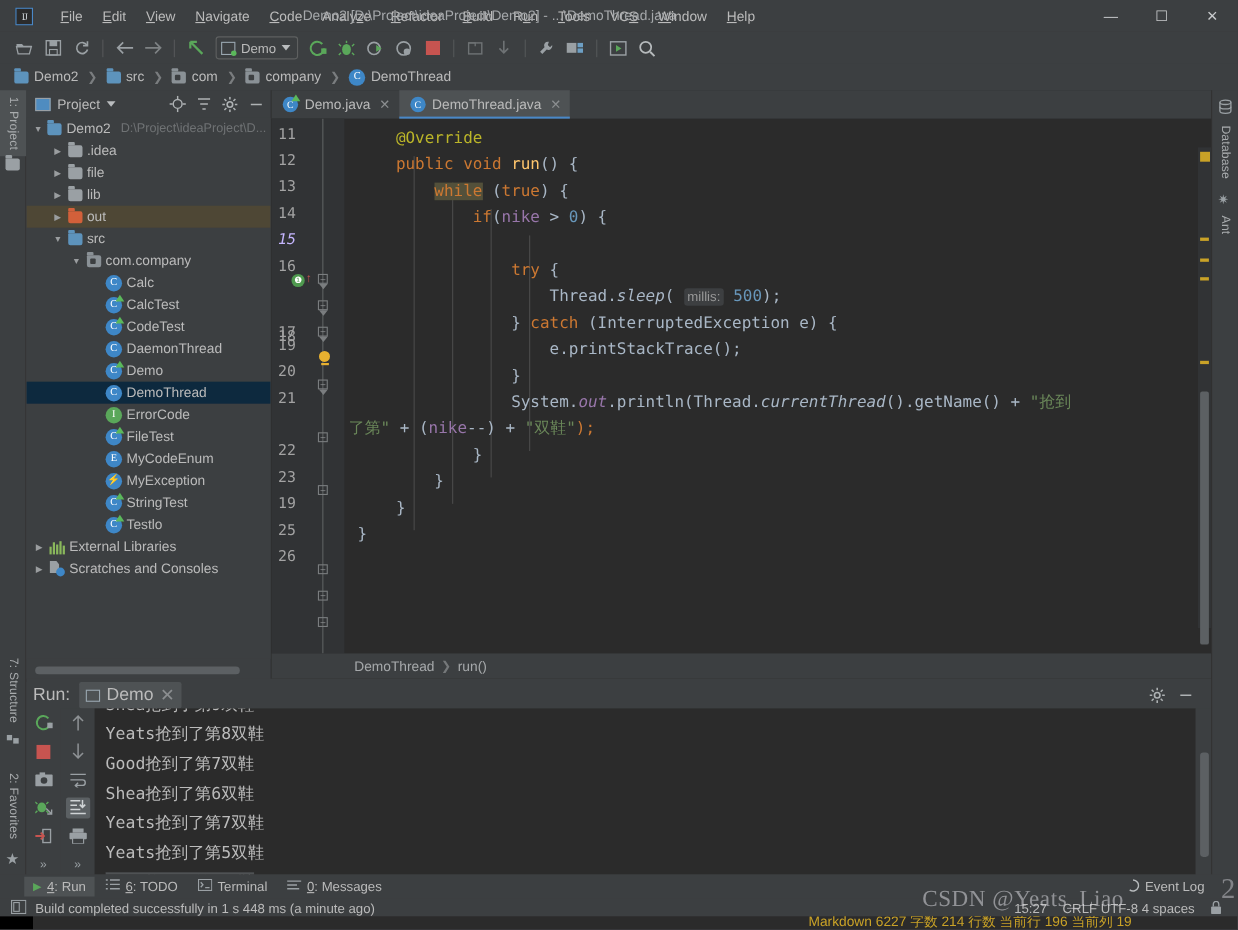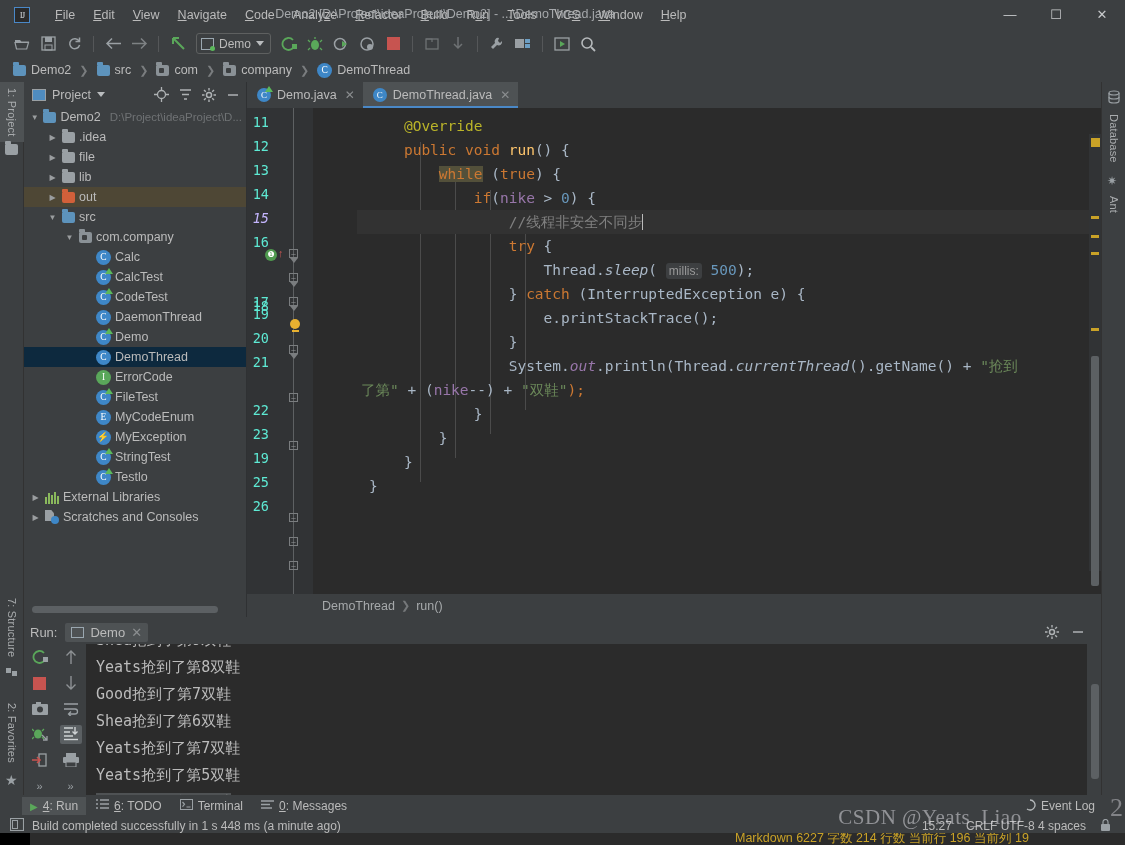--- a/index.html
+++ b/index.html
@@ -136,40 +136,40 @@
   .tab.active { background: #4e5254; }
   .tab.active:after { content:''; position:absolute; left:0; right:0; bottom:0; height:2px; background:#4a88c7; }
   .tab .x { color: #8b8e90; font-size: 12px; margin-left: 2px; }
   .tabicon { width: 14px; height: 14px; border-radius: 50%; background: #3e87c7; color: #fff; font-size: 9px;
              line-height: 14px; text-align: center; font-family: "Liberation Serif", serif; position: relative; flex: none; }
   .tabicon.run:after { content:''; position:absolute; right:-2px; top:-2px; width:0;height:0;
     border-left:4px solid transparent;border-right:4px solid transparent;border-bottom:6px solid #5bb85b; }
 
   .codearea { position: absolute; top: 26px; left: 0; right: 0; bottom: 23px; background: #2b2b2b; display: flex; }
   .gutter { width: 66px; background: #313335; position: relative; flex: none; }
-  .lineno { position: absolute; right: 44px; width: 30px; text-align: right; color: #5eead4;
+  .lineno { position: absolute; right: 44px; width: 30px; text-align: right; color: #a3a3a3;
             font-family: "DejaVu Sans Mono", monospace; font-size: 13.5px; }
   .lineno.cur { color: #c4b5fd; font-style: italic; }
   .gutter-fold { position: absolute; left: 42px; width: 14px; height: 14px; }
   .fold-box { width: 9px; height: 9px; border: 1px solid #7a7d7f; color: #9a9d9f; font-size: 8px;
               line-height: 7px; text-align: center; position: relative; }
   .fold-tri-d:after { content:''; position:absolute; left:0px; top:8px; border-left:4.5px solid transparent;
                       border-right:4.5px solid transparent; border-top:5px solid #7a7d7f; }
   .fold-line { position: absolute; left: 46px; top: 0; bottom: 0; width: 1px; background: #5e6163; }
   .runmark { position: absolute; left: 18px; width: 12px; height: 12px; border-radius: 50%; background: #4f9a4f;
              color: #fff; font-size: 8px; line-height: 12px; text-align: center; }
   .uparrow { position: absolute; left: 31px; width: 8px; color: #c75450; font-size: 11px; line-height: 12px; }
   .bulb { position: absolute; left: 41px; width: 14px; height: 14px; }
   .bulb i { display:block; width: 10px; height: 10px; border-radius: 50%; background: #e8b130; margin: 0 auto; }
   .bulb u { display:block; width: 7px; height: 2px; background: #e8b130; margin: 1px auto 0; text-decoration: none; }
 
   .code {
     position: relative; flex: 1; overflow: hidden;
     font-family: "DejaVu Sans Mono", monospace; font-size: 14.5px; line-height: 24px;
-    color: #a9b7c6; padding-top: 0px; white-space: pre; margin-left: 44px;
+    color: #a9b7c6; padding-top: 0px; white-space: pre;
   }
   .cl { position: absolute; left: 12px; }
   .cl.hl { left: 0; right: 0; padding-left: 12px; background: #323232; }
   .kw { color: #cc7832; }
   .kwhl { color: #cc7832; background: #53503a; }
   .ann { color: #bbb529; }
   .ital { color: #a9b7c6; font-style: italic; }
   .static-f { color: #9876aa; font-style: italic; }
   .field { color: #9876aa; }
   .num { color: #6897bb; }
@@ -182,21 +182,21 @@
 
   .stripe { position: absolute; right: 0; top: 26px; bottom: 23px; width: 12px; background: #313335; }
   .stripe .box { position: absolute; left: 2px; top: 4px; width: 9px; height: 9px; background: #c9a227; }
   .stripe .thumb { position: absolute; left: 2px; width: 8px; background: #5c6063; border-radius: 2px; }
 
   .ed-crumb { position: absolute; left: 0; right: 0; bottom: 0; height: 23px; background: #3c3f41;
               display: flex; align-items: center; padding-left: 75px; gap: 6px; font-size: 12.5px; color: #a6a9ab; }
 
   
   .runwin { position: absolute; left: 24px; top: 620px; width: 1077px; height: 175px; background: #3c3f41; }
-  .runhdr { height: 24px; display: flex; align-items: center; padding-left: 6px; gap: 8px; font-size: 13px; }
+  .runhdr { height: 24px; display: flex; align-items: center; padding-left: 6px; gap: 8px; font-size: 16px; }
   .runtab { display: flex; align-items: center; gap: 6px; padding: 2px 6px; background: #4e5254; border-radius: 2px; }
   .runhdr .spacer { flex: 1; }
   .runicons { position: absolute; left: 0; top: 24px; width: 62px; bottom: 0; display: flex; }
   .runcol { width: 31px; display: flex; flex-direction: column; align-items: center; padding-top: 4px; gap: 7px; }
   .runcol.second { background: #3c3f41; }
   .ri { width: 22px; height: 20px; display: flex; align-items: center; justify-content: center; font-size: 13px; color: #9aa0a4; }
   .ri.active { background: #5b6063; border-radius: 2px; }
   .console { position: absolute; left: 62px; top: 24px; right: 14px; bottom: 0; background: #2b2b2b; overflow: hidden;
              font-family: "DejaVu Sans Mono", monospace; font-size: 15px; color: #bbbbbb; }
   .cline { position: absolute; left: 10px; white-space: nowrap; }
@@ -660,21 +660,20 @@
       <div class="code">
         <div class="indent-guide" style="left:63px;top:34px;height:340px;"></div>
         <div class="indent-guide" style="left:98px;top:58px;height:292px;"></div>
         <div class="indent-guide" style="left:133px;top:82px;height:244px;"></div>
         <div class="indent-guide" style="left:168px;top:106px;height:196px;"></div>
 
         <div class="cl" style="top:6px;"><span class="ann">    @Override</span></div>
         <div class="cl" style="top:30px;"><span class="kw">    public void </span><span style="color:#ffc66d;">run</span><span>() {</span></div>
         <div class="cl" style="top:54px;"><span>        </span><span class="kwhl">while</span><span class="kw"> </span><span>(</span><span class="kw">true</span><span>) {</span></div>
         <div class="cl" style="top:78px;"><span class="kw">            if</span><span>(</span><span class="field">nike</span><span> &gt; </span><span class="num">0</span><span>) {</span></div>
-        <div class="cl hl" style="top:102px;"><span class="cmt">                //线程非安全不同步</span><span class="caret-bar"></span></div>
         <div class="cl" style="top:126px;"><span class="kw">                try </span><span>{</span></div>
         <div class="cl" style="top:150px;"><span>                    Thread.</span><span class="ital" style="color:#a9b7c6;font-style:italic;">sleep</span><span>( </span><span class="hint">millis:</span><span> </span><span class="num">500</span><span>);</span></div>
         <div class="cl" style="top:174px;"><span>                } </span><span class="kw">catch </span><span>(InterruptedException e) {</span></div>
         <div class="cl" style="top:198px;"><span>                    e.printStackTrace();</span></div>
         <div class="cl" style="top:222px;"><span>                }</span></div>
         <div class="cl" style="top:246px;"><span>                System.</span><span class="static-f">out</span><span>.println(Thread.</span><span class="ital" style="font-style:italic;">currentThread</span><span>().getName() + </span><span class="str">"抢到</span></div>
         <div class="cl" style="top:270px;left:0;"><span style="padding-left:4px;" class="str">了第"</span><span> + (</span><span class="field">nike</span><span>--) + </span><span class="str">"双鞋"</span><span class="kw">)</span><span style="color:#cc7832;">;</span></div>
         <div class="cl" style="top:294px;"><span>            }</span></div>
         <div class="cl" style="top:318px;"><span>        }</span></div>
         <div class="cl" style="top:342px;"><span>    }</span></div>

